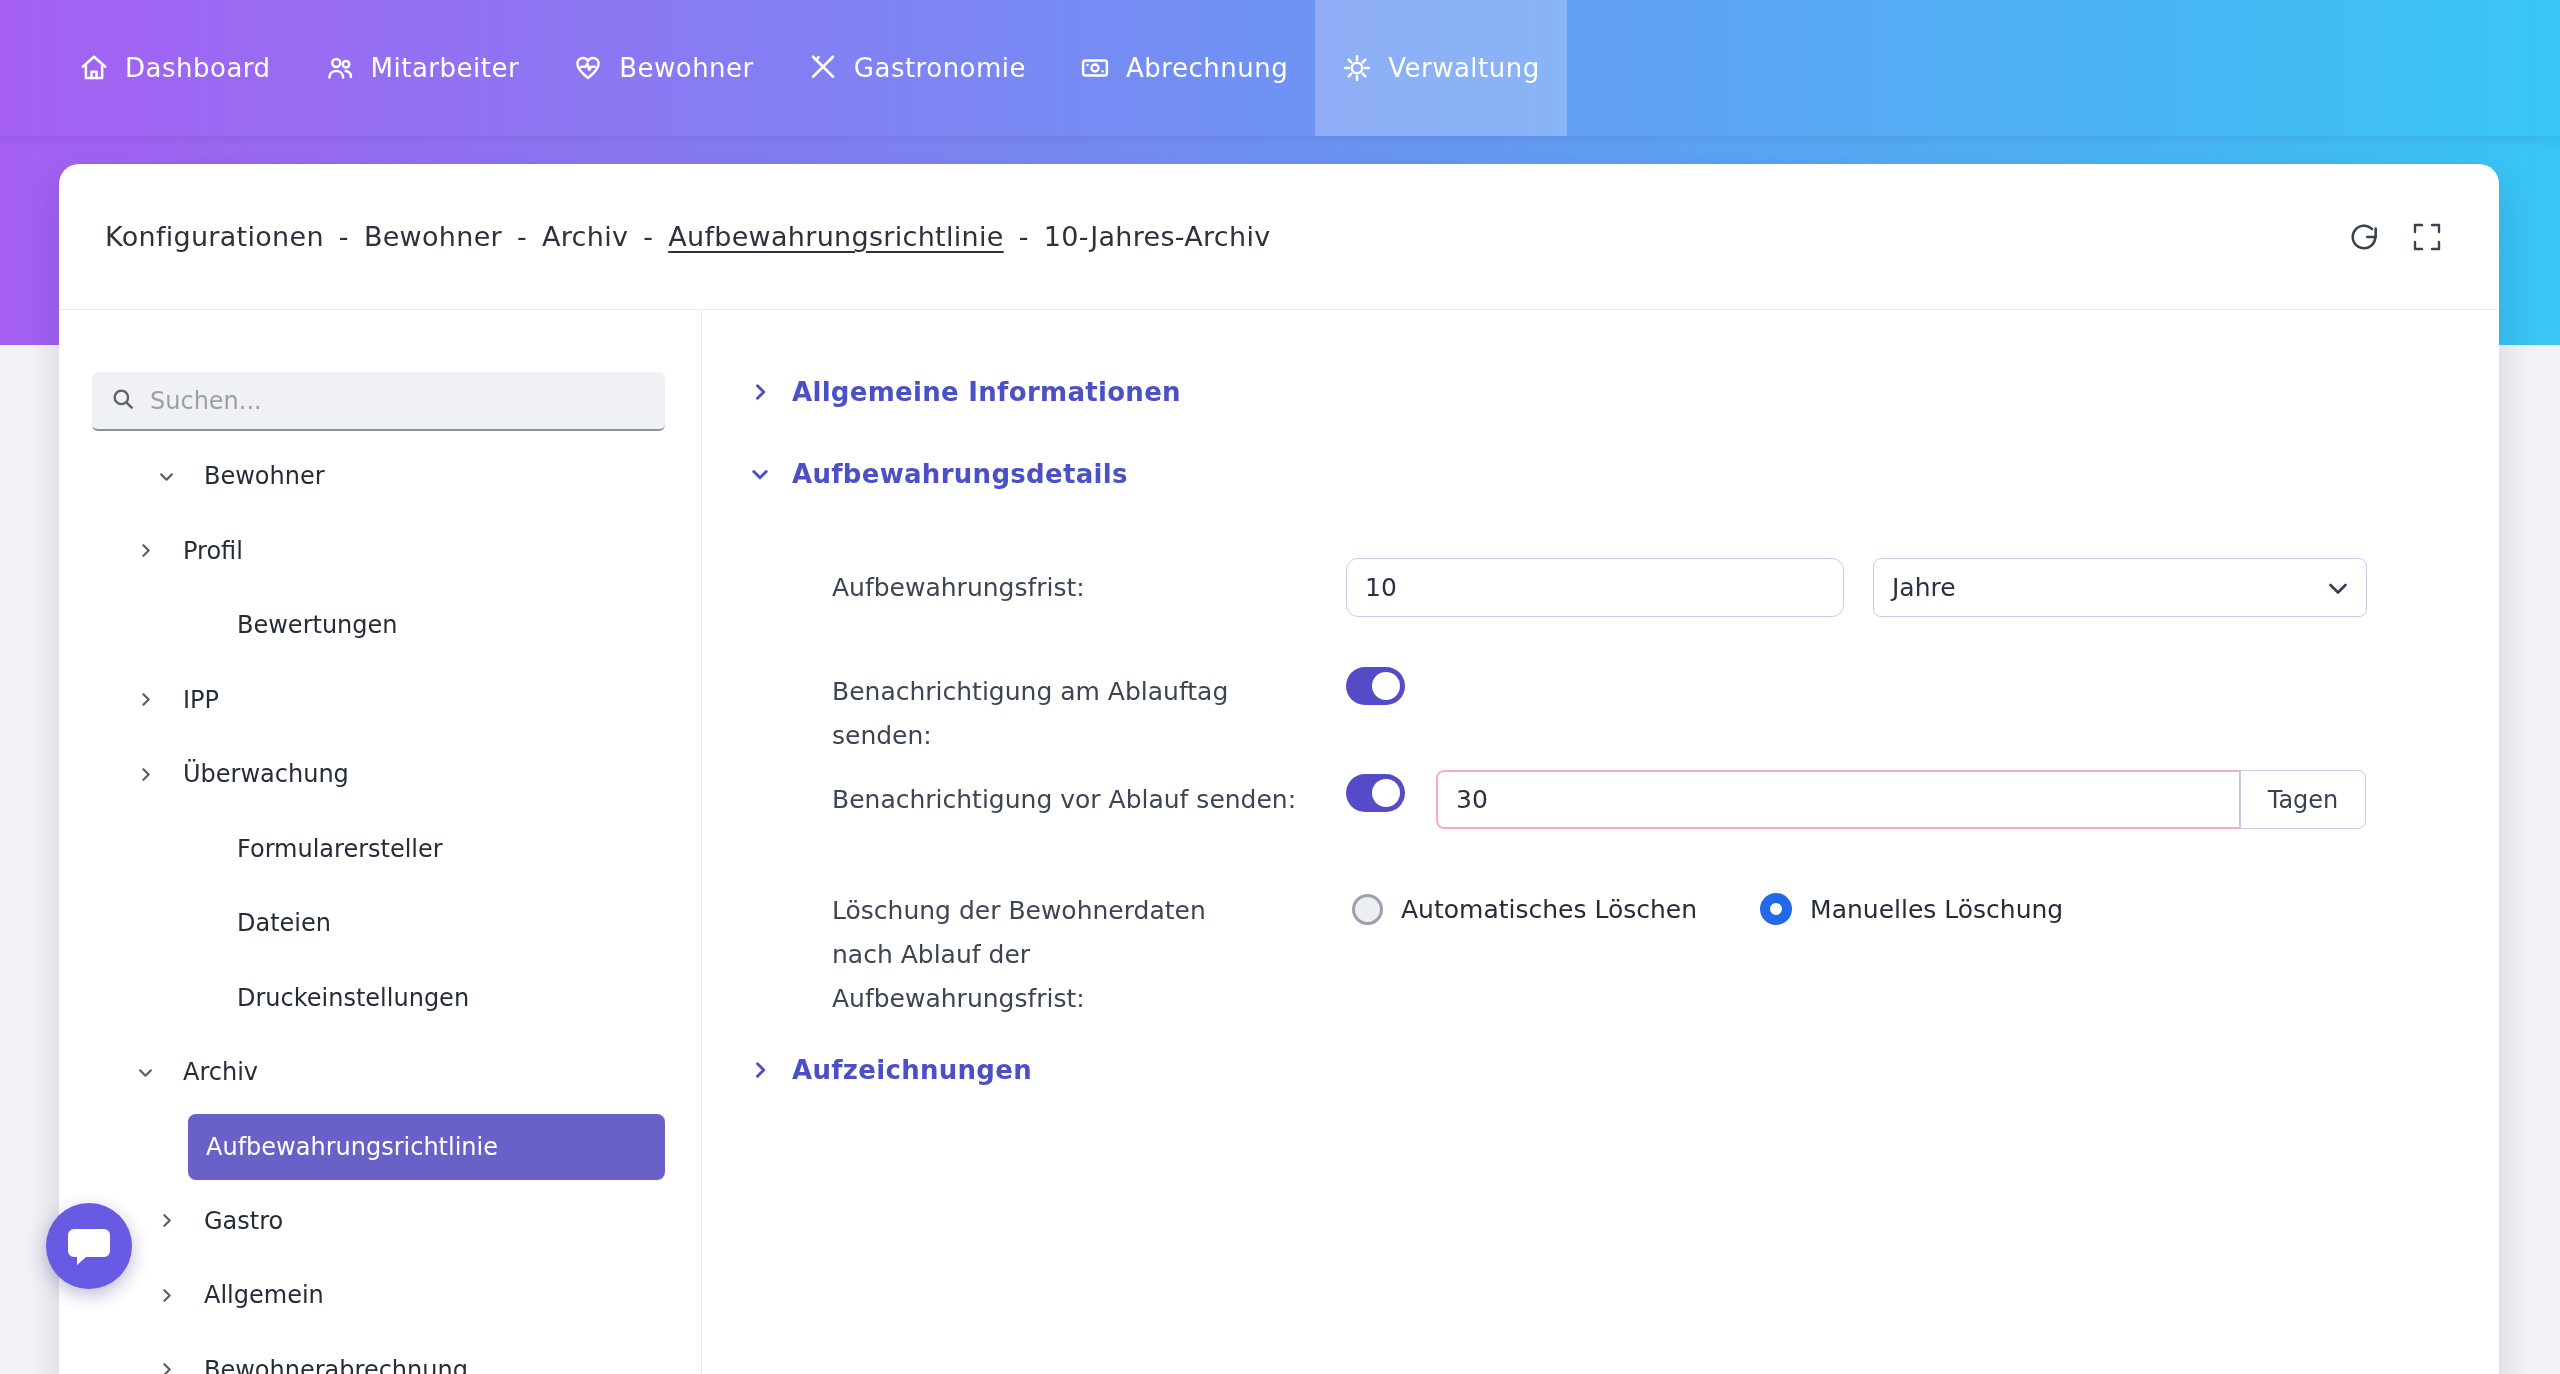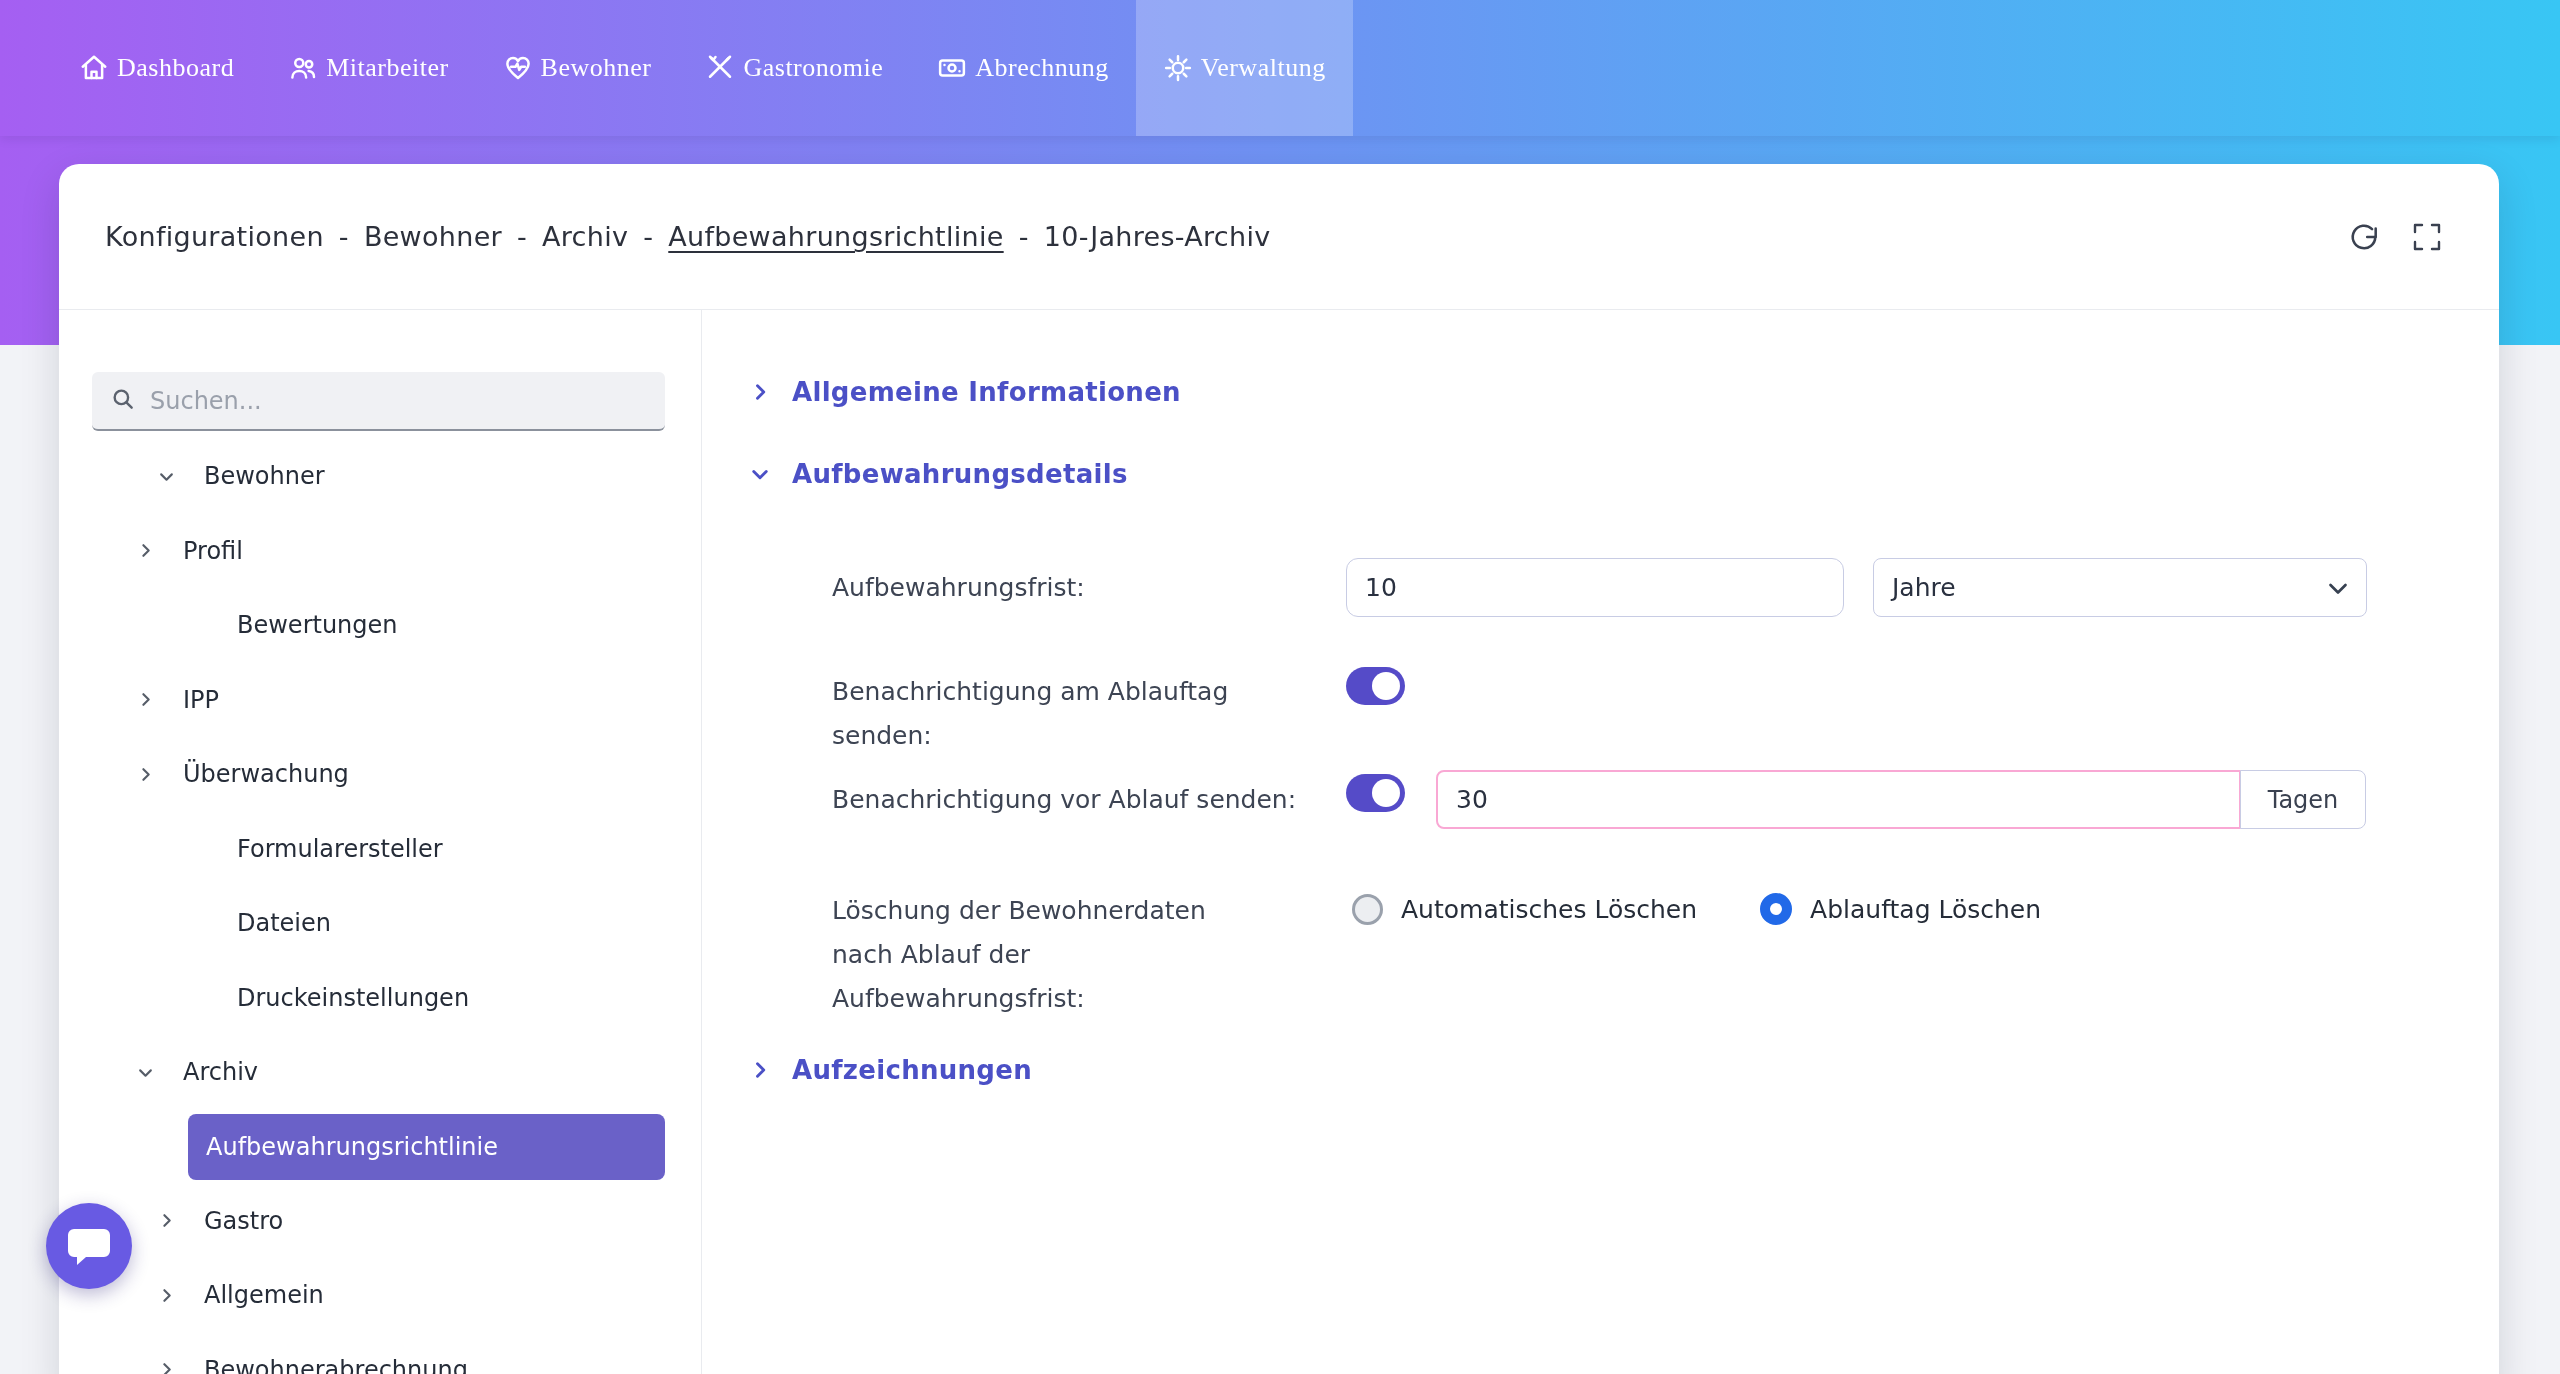--- a/index.html
+++ b/index.html
@@ -14,23 +14,23 @@
   .gradient-band {
     position:absolute; top:0; left:0; width:100%; height:345px;
     background:linear-gradient(90deg, var(--gradient-start,#a55ff2), var(--gradient-end,#38c6f4));
   }
   .top-nav {
     position:absolute; top:0; left:0; width:100%; height:136px;
     display:flex; align-items:stretch; padding-left:52px;
     box-shadow:0 3px 10px rgba(30,20,80,0.10);
   }
   .nav-item {
-    display:flex; align-items:center; gap:8px; padding:0 27px;
+    display:flex; align-items:center; gap:16px; padding:0 27px;
     color:#ffffff; font-size:26px; font-weight:500; letter-spacing:0.5px;
-    cursor:pointer; white-space:nowrap;font-family:Liberation Serif, serif;
+    cursor:pointer; white-space:nowrap;
   }
   .nav-item.active { background:rgba(255,255,255,0.24); }
   .nav-item svg { display:block; }
   
   .card {
     position:absolute; left:59px; top:164px; width:2440px; bottom:-24px;
     background:#ffffff; border-radius:20px;
     box-shadow:0 14px 40px rgba(15,23,42,0.14);
     display:flex; flex-direction:column; overflow:hidden;
   }
@@ -370,21 +370,21 @@
       </div>
 
       <div class="form-label" style="top:579px; line-height:44px; width:440px;">Löschung der Bewohnerdaten nach Ablauf der Aufbewahrungsfrist:</div>
       <div class="radio-row" style="top:577px; left:650px; height:44px;">
         <div class="radio-opt">
           <span class="radio-circle"></span>
           <span class="radio-label">Automatisches Löschen</span>
         </div>
         <div class="radio-opt" style="margin-left:63px;">
           <span class="radio-circle checked"></span>
-          <span class="radio-label">Ablauftag Löschen</span>
+          <span class="radio-label">Manuelles Löschung</span>
         </div>
       </div>
 
       <div class="section-hdr" style="top:740px;">
         <svg width="20" height="20" viewBox="0 0 16 16" fill="none" stroke="#4b50c6" stroke-width="2.3" stroke-linecap="round" stroke-linejoin="round">
             <polyline points="6,3 11,8 6,13"></polyline>
           </svg>
         <span>Aufzeichnungen</span>
       </div>
 

